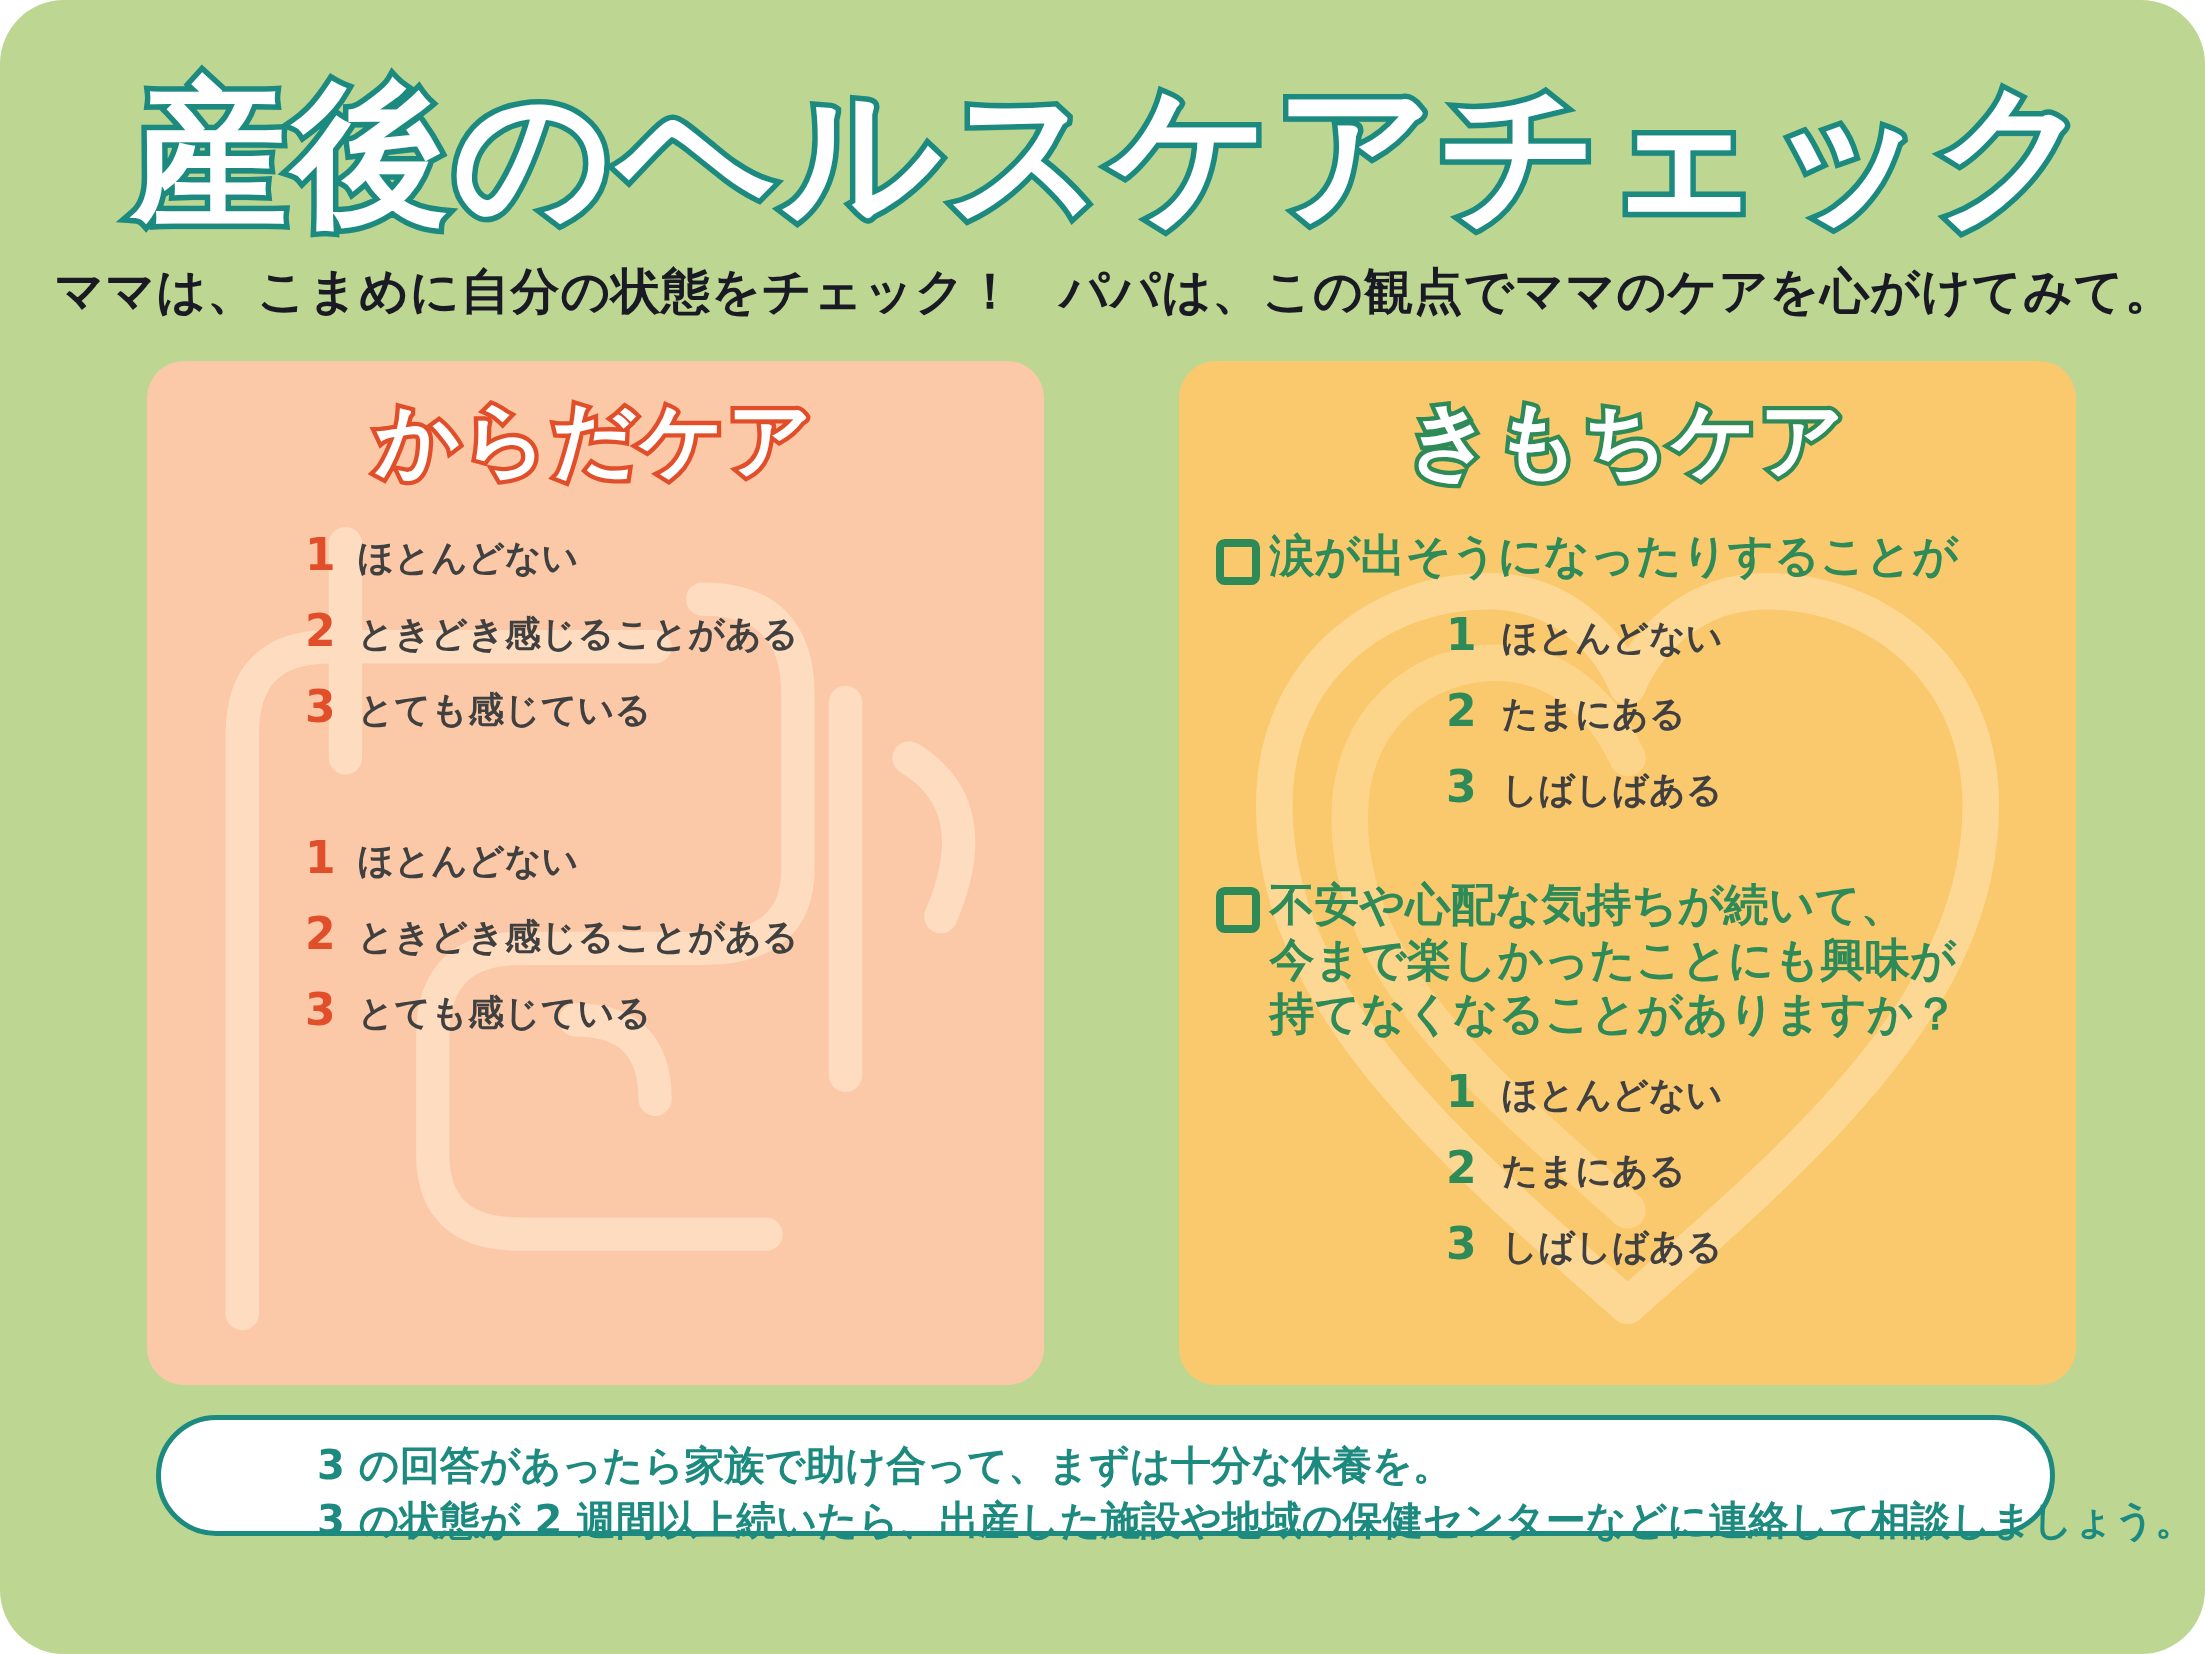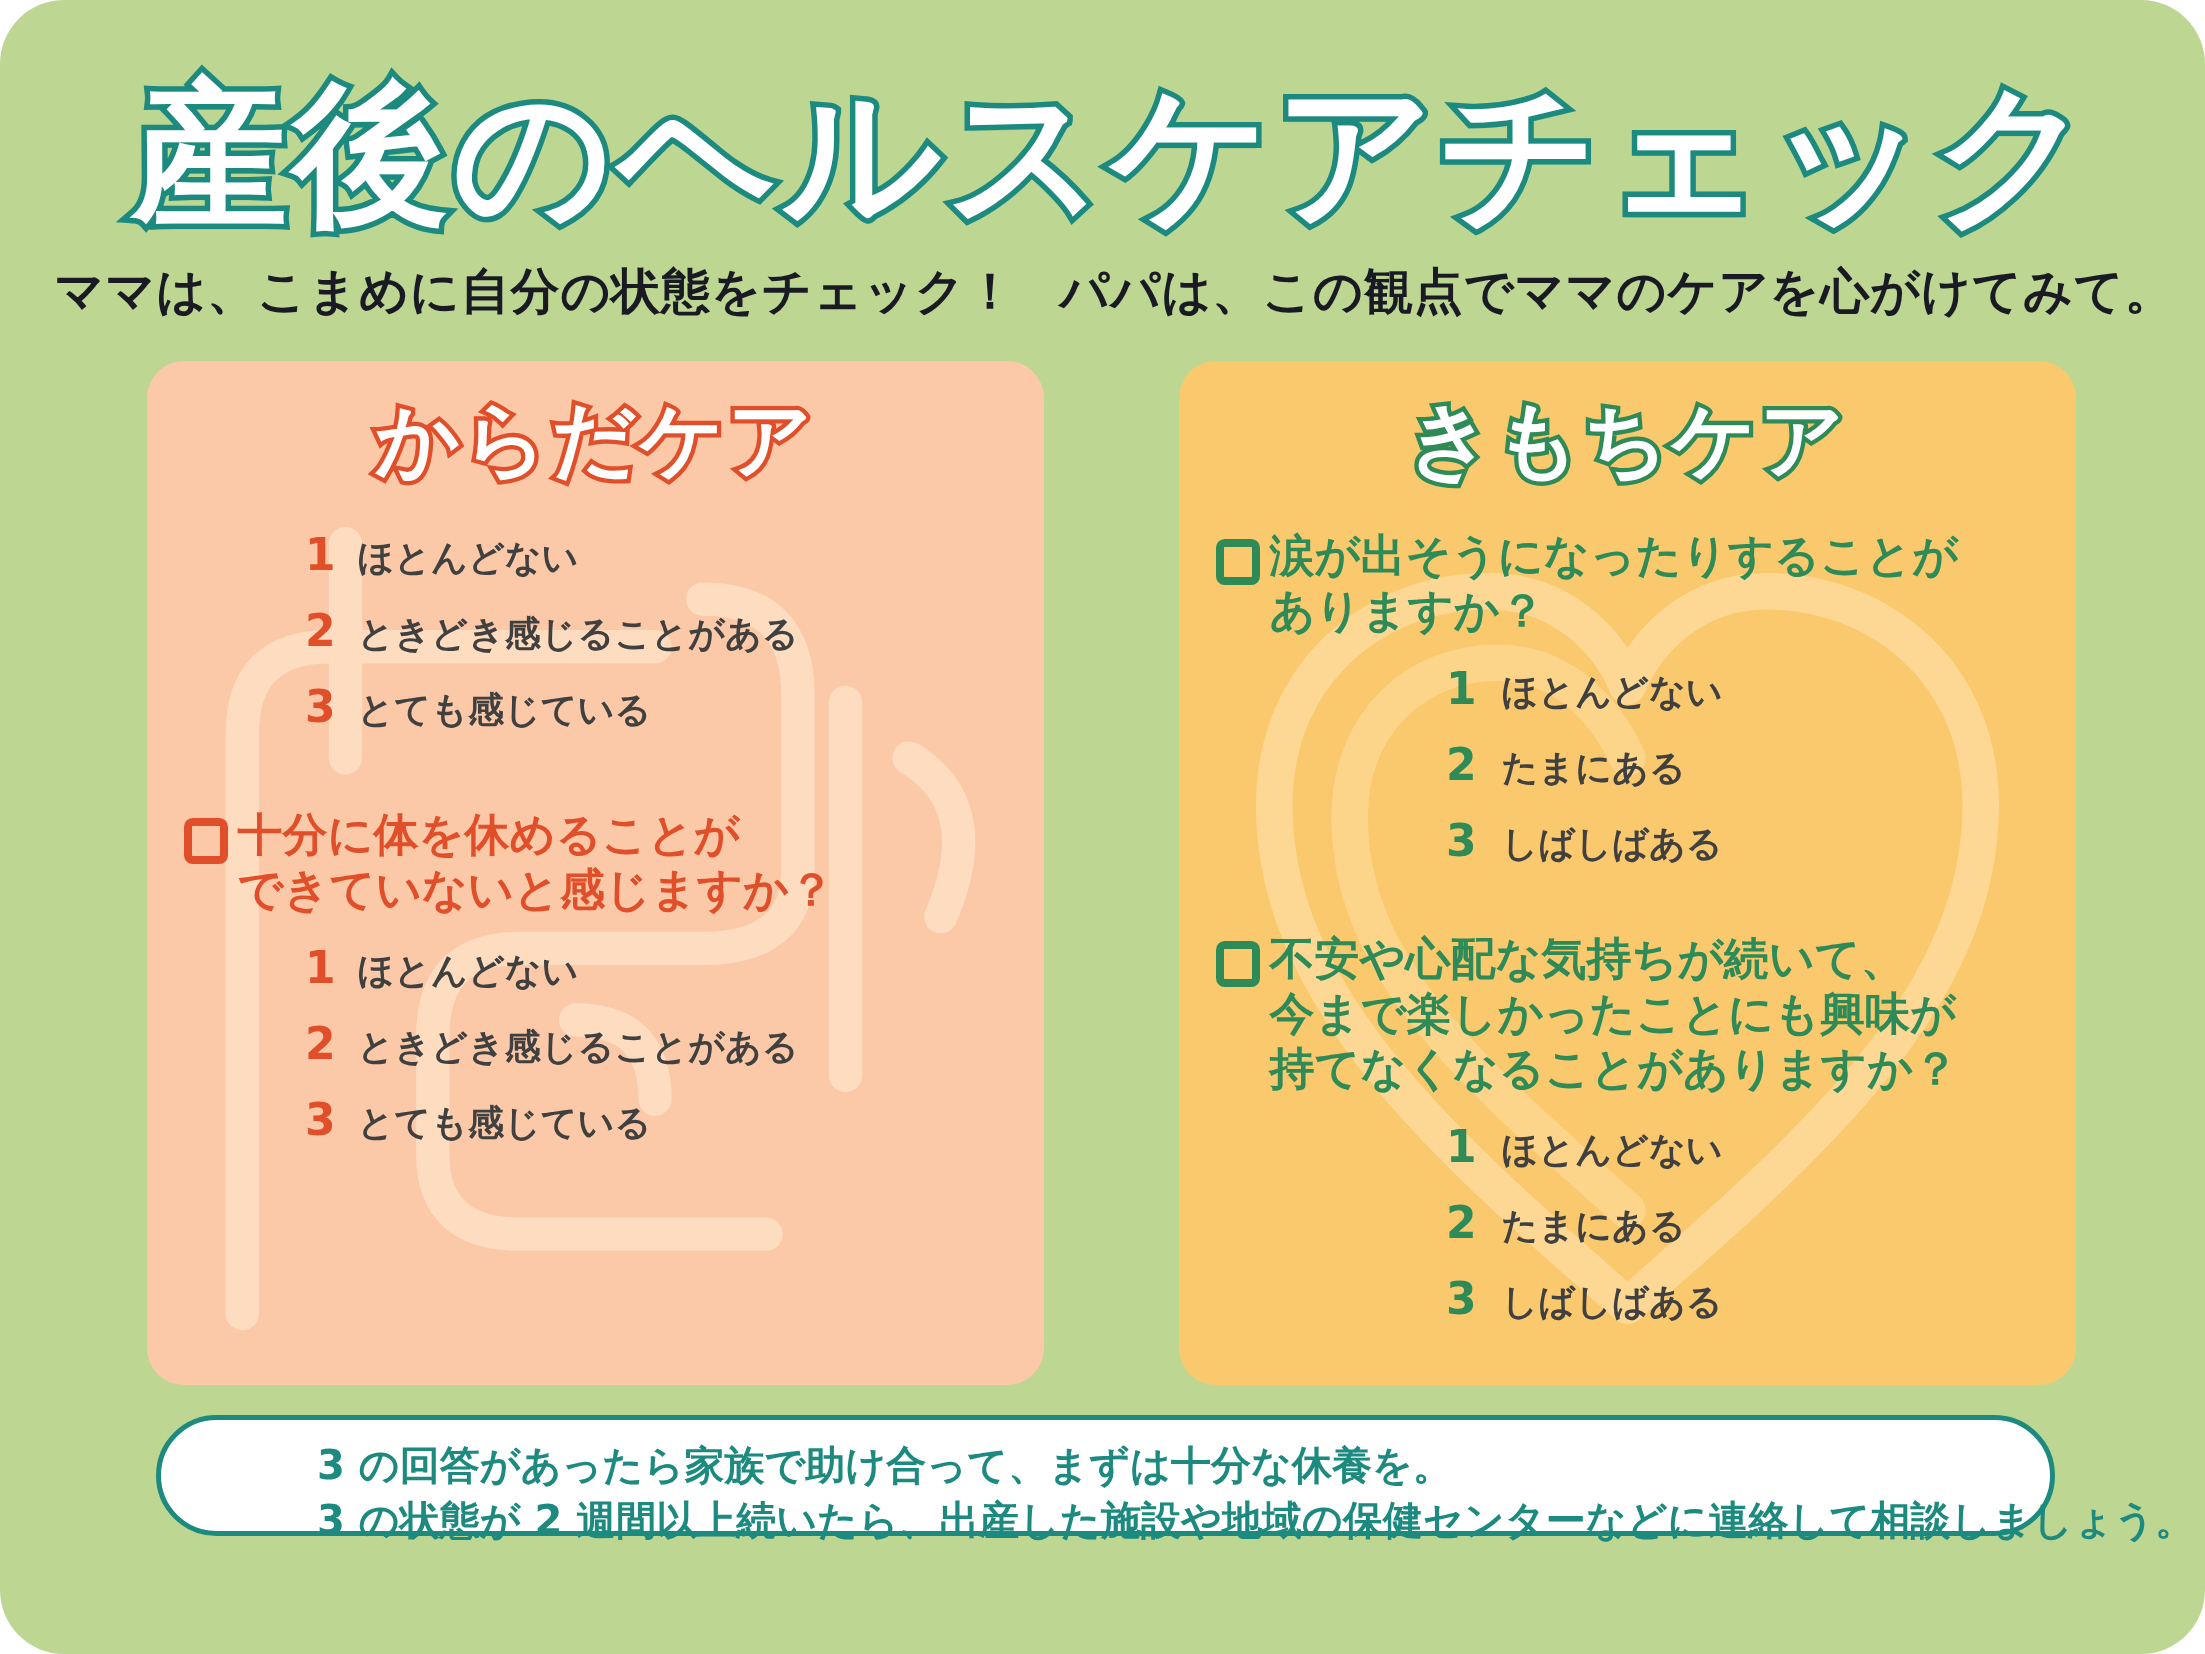--- a/index.html
+++ b/index.html
@@ -222,27 +222,20 @@
             <span class="olabel">ときどき感じることがある</span>
           </div>
           <div class="option">
             <span class="onum">3</span>
             <span class="olabel">とても感じている</span>
           </div>
         </div>
 
         <div class="q2-space"></div>
 
-        <div class="question">
-          <span class="qbox"></span>
-          <span class="qtext">
-            <span style="display:block">十分に体を休めることが</span>
-            <span style="display:block">できていないと感じますか？</span>
-          </span>
-        </div>
         <div class="options">
           <div class="option">
             <span class="onum">1</span>
             <span class="olabel">ほとんどない</span>
           </div>
           <div class="option">
             <span class="onum">2</span>
             <span class="olabel">ときどき感じることがある</span>
           </div>
           <div class="option">
@@ -272,21 +265,20 @@
         </svg>
       </div>
 
       <div class="card-inner">
         <span class="card-title">きもちケア</span>
 
         <div class="question">
           <span class="qbox"></span>
           <span class="qtext">
             <span style="display:block">涙が出そうになったりすることが</span>
-            <span style="display:block">ありますか？</span>
           </span>
         </div>
         <div class="options">
           <div class="option">
             <span class="onum">1</span>
             <span class="olabel">ほとんどない</span>
           </div>
           <div class="option">
             <span class="onum">2</span>
             <span class="olabel">たまにある</span>

